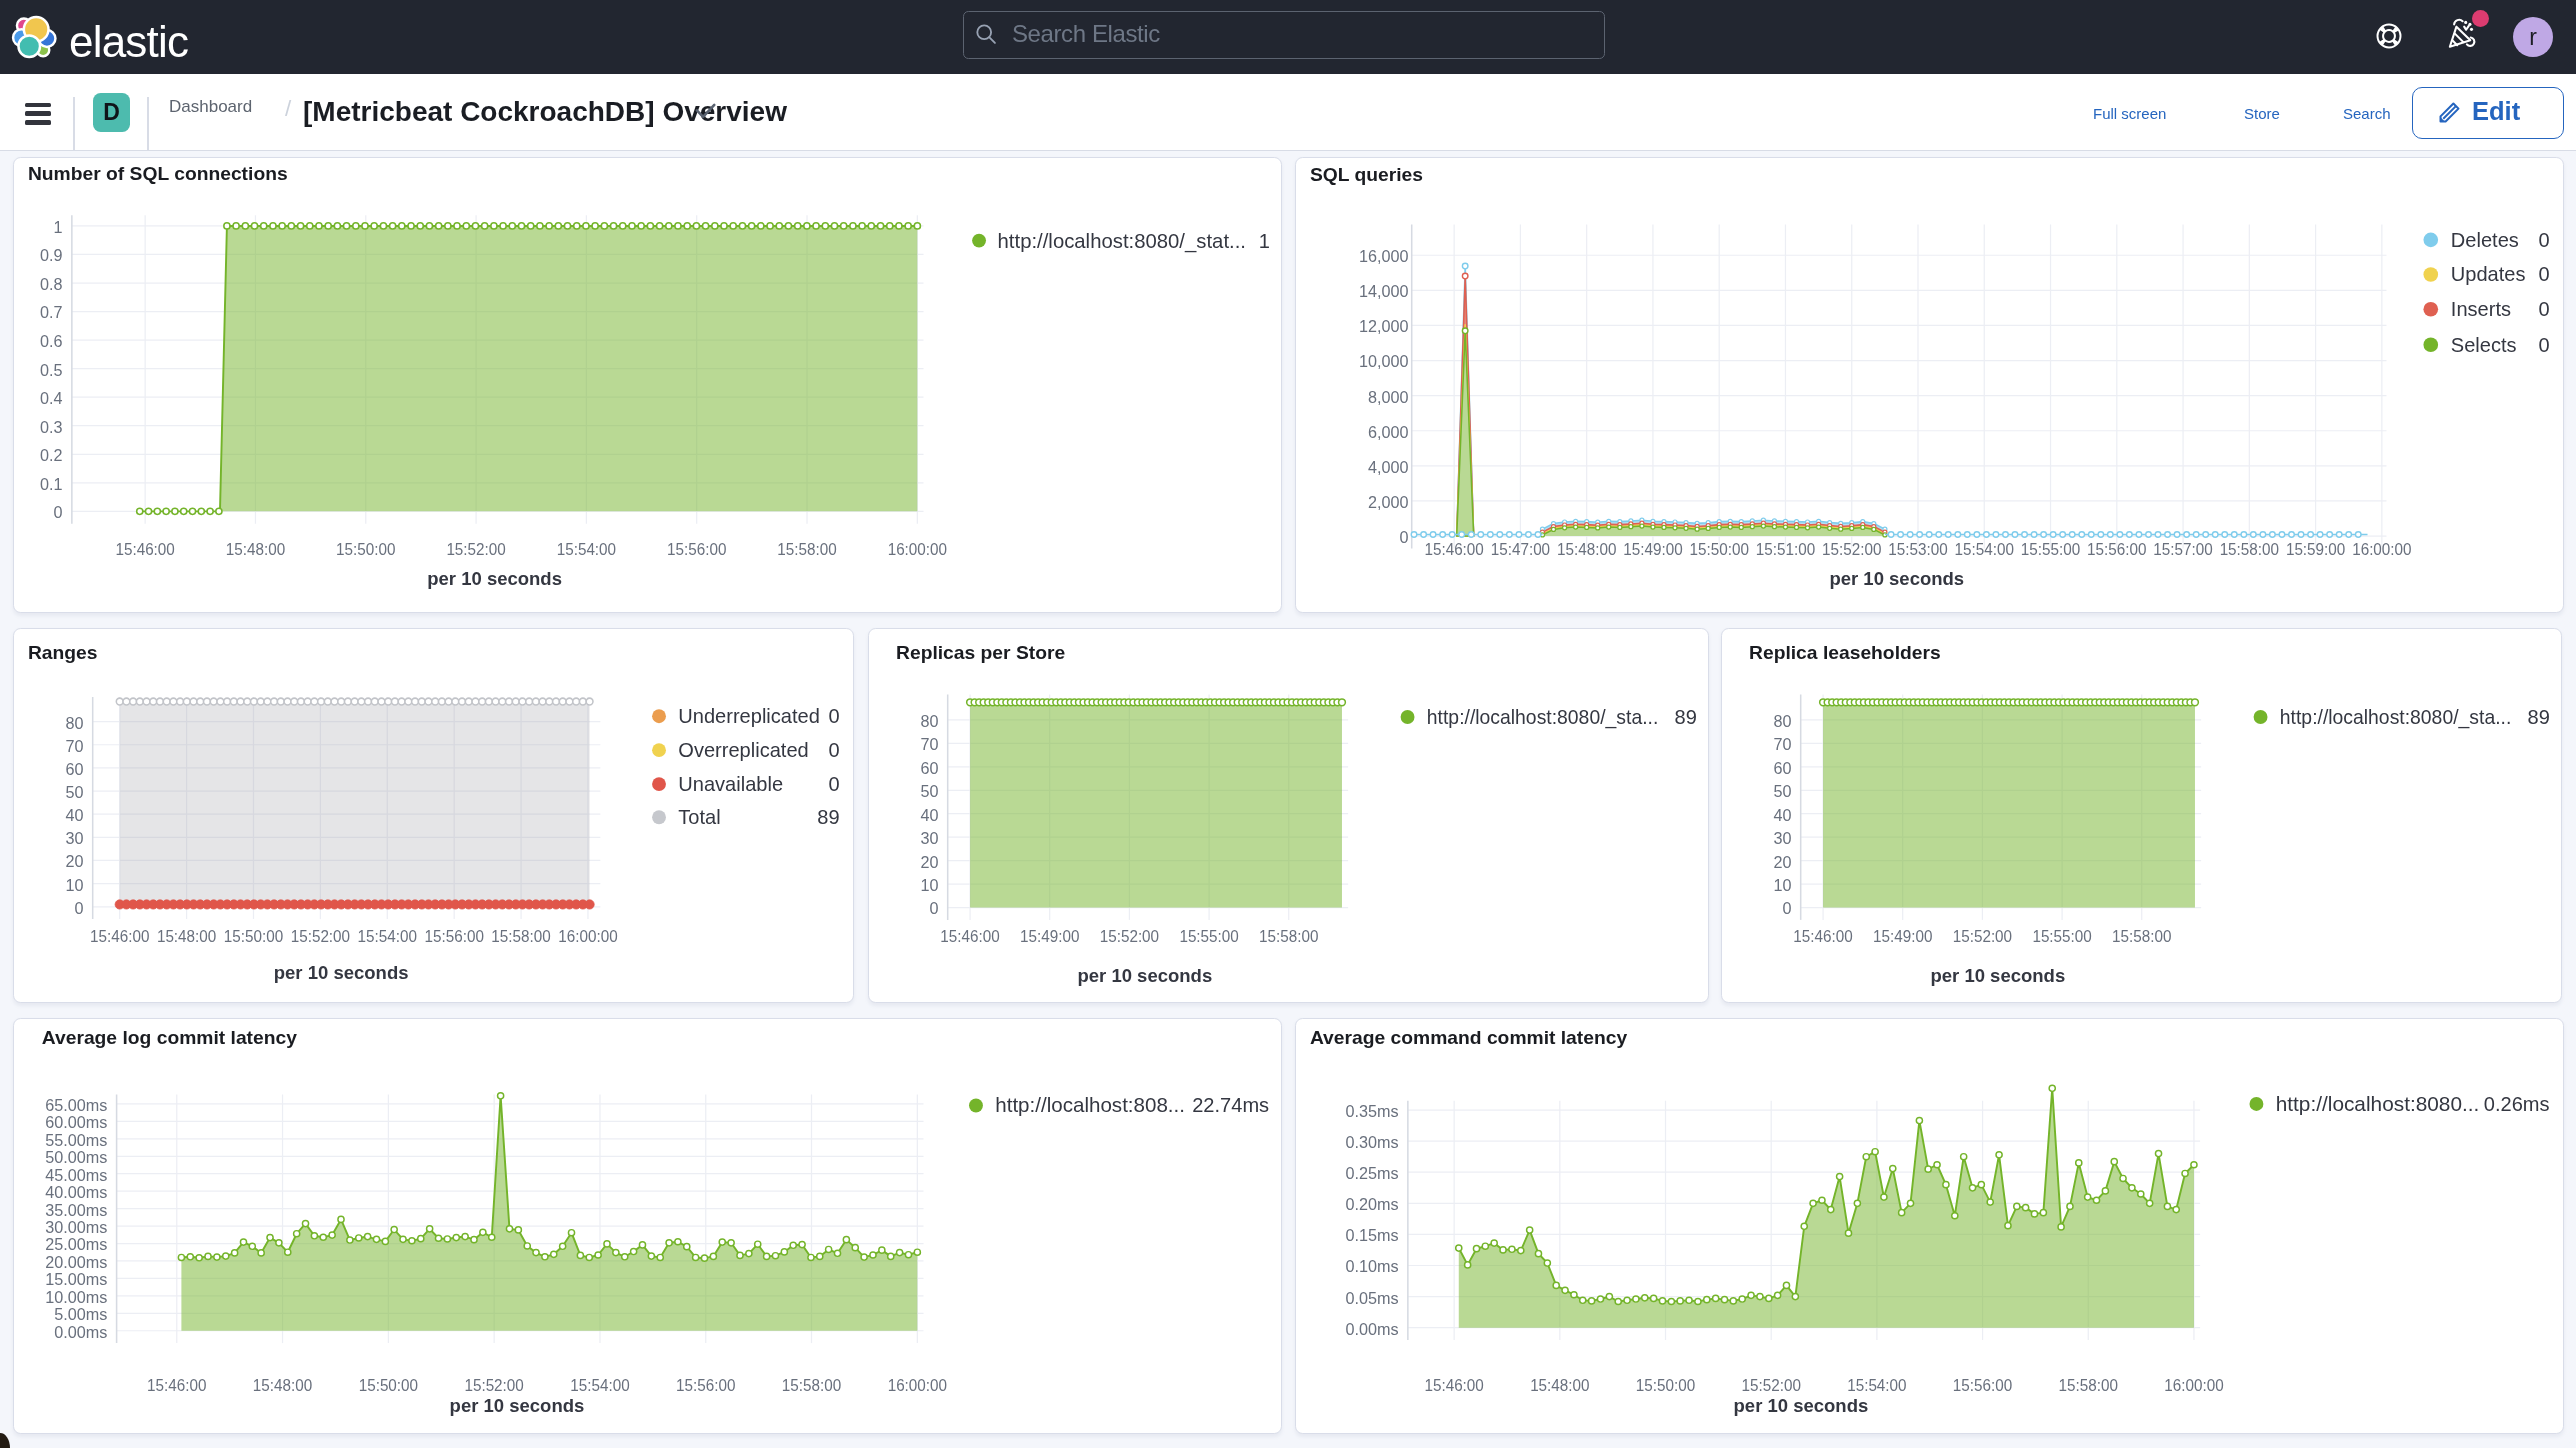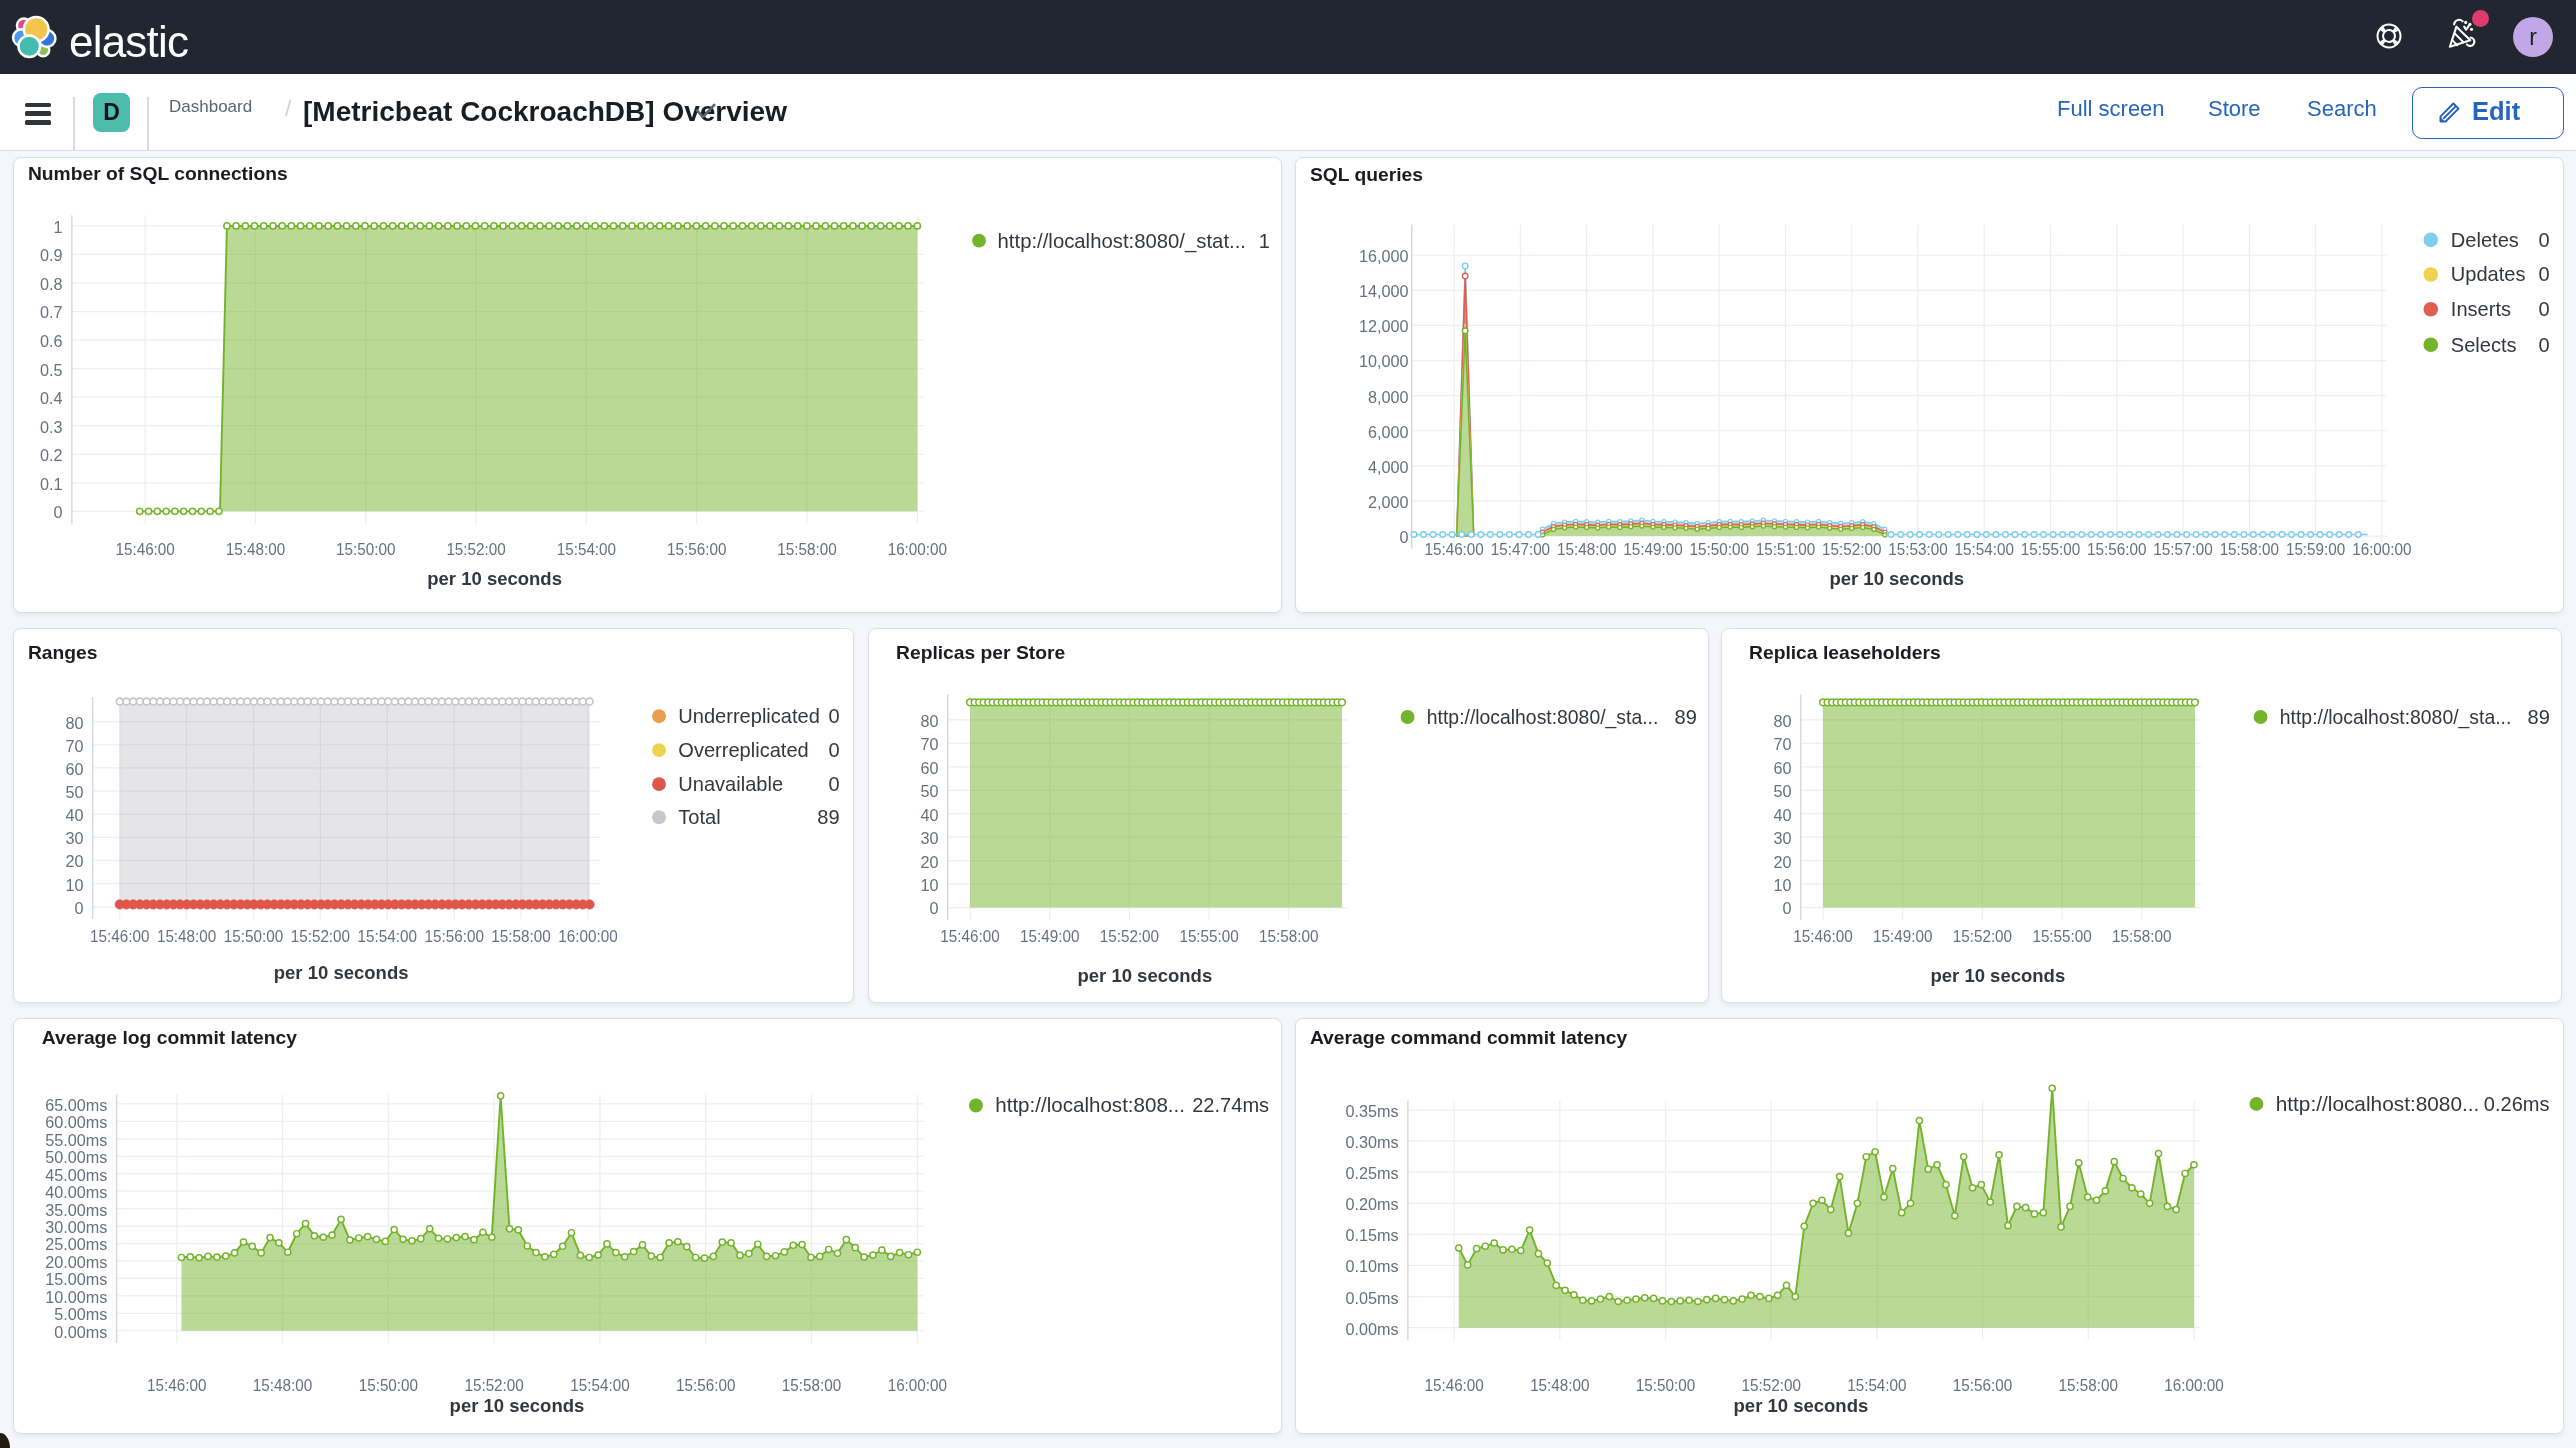--- a/index.html
+++ b/index.html
@@ -10,39 +10,46 @@
 .pinkdot { position:absolute; left:2472px; top:10px; width:17px; height:17px; border-radius:50%; background:#dc3c70; }
 .bar2 { position:absolute; left:0; top:74px; width:2576px; height:77px; background:#fff; border-bottom:1.5px solid #d8dce6; }
 .burger div { width:25.5px; height:4.6px; background:#32343c; border-radius:1.5px; margin-bottom:4.2px; }
 .burger { position:absolute; left:25px; top:28.5px; }
 .vsep { position:absolute; top:23px; width:1.5px; height:54px; background:#d8dce6; }
 .dbadge { position:absolute; left:93px; top:18.5px; width:37px; height:39px; border-radius:7.7px; background:#4dbbae; color:#0f1419; font-weight:bold; font-size:23px; text-align:center; line-height:39px; }
 .crumb1 { position:absolute; left:169px; top:23px; font-size:17px; color:#5d646f; }
 .crumbsl { position:absolute; left:285px; top:21.6px; font-size:22.4px; color:#ccd2dc; }
 .crumb2 { position:absolute; left:303px; top:22.4px; font-size:28px; color:#1a1d23; font-weight:bold; }
 .chev { position:absolute; left:695px; top:28.5px; }
-.hlinks { position:absolute; top:22px; font-size:22px; color:#2565bf; }
+.hlinks { position:absolute; top:31px; font-size:15px; color:#2565bf;margin-left:36px; }
 .editbtn { position:absolute; left:2412px; top:87px; width:152px; height:52px; border:1.5px solid #2565bf; border-radius:10px; background:#fff;padding-left:22px; }
 .edtx { position:absolute; left:59px; top:9.3px; font-size:25.5px; font-weight:bold; color:#2565bf; }
 .panel { position:absolute; background:#fff; border:1.5px solid #d9dde9; border-radius:7.7px; box-shadow:0 2.3px 3.9px rgba(120,130,160,0.10); overflow:hidden; }
 .corner { position:absolute; left:0; top:1433px; width:10px; height:15.4px; background:#241c13; border-radius:0 100% 0 0; }
 </style></head>
 <body>
 <div class="hdr">
 <svg width="77" height="77" viewBox="0 0 100 100" style="position:absolute;left:0;top:0">
 <g stroke="#fff" stroke-width="3.2">
 <circle cx="56" cy="65" r="8" fill="#8cc24c"></circle>
 <circle cx="31" cy="33" r="9" fill="#e0478c"></circle>
 <circle cx="61" cy="50" r="11" fill="#3575d8"></circle>
 <circle cx="28" cy="49" r="11" fill="#4a9ae9"></circle>
 <circle cx="47" cy="38" r="16" fill="#f1c64e"></circle>
 <circle cx="38" cy="60" r="14" fill="#42bdb0"></circle>
 </g>
     </svg>
 <div class="brand">elastic</div>
+<div class="search">
+      <svg width="23" height="23" viewBox="0 0 30 30" style="position:absolute;left:10.8px;top:11.6px">
+        <circle cx="12" cy="12" r="9" stroke="#98a2b3" stroke-width="2.4" fill="none"></circle>
+        <line x1="18.5" y1="18.5" x2="26" y2="26" stroke="#98a2b3" stroke-width="2.4" stroke-linecap="round"></line>
+      </svg>
+      <span>Search Elastic</span>
+    </div>
 <svg width="28" height="28" viewBox="0 0 36 36" style="position:absolute;left:2375px;top:21.6px">
 <circle cx="18" cy="18" r="11.2" stroke="#fff" stroke-width="9.7" fill="none"></circle>
 <circle cx="18" cy="18" r="11.25" stroke="#222630" stroke-width="4.6" fill="none" stroke-dasharray="12.7 4.97" stroke-dashoffset="6.35"></circle>
     </svg>
 <svg width="34" height="34" viewBox="0 0 44 44" style="position:absolute;left:2446px;top:17px">
 <g stroke="#fff" stroke-width="2.7" fill="none" stroke-linecap="round" stroke-linejoin="round">
 <path d="M13.5 12.5 L5 38.5 L31.5 30 Z"></path>
 <path d="M11.5 21.5 L22.5 32.5"></path>
 <path d="M8.5 30.5 L14.5 36.5"></path>
 <path d="M10.5 9.5 A6.5 6.5 0 0 1 21.5 5.5"></path>

